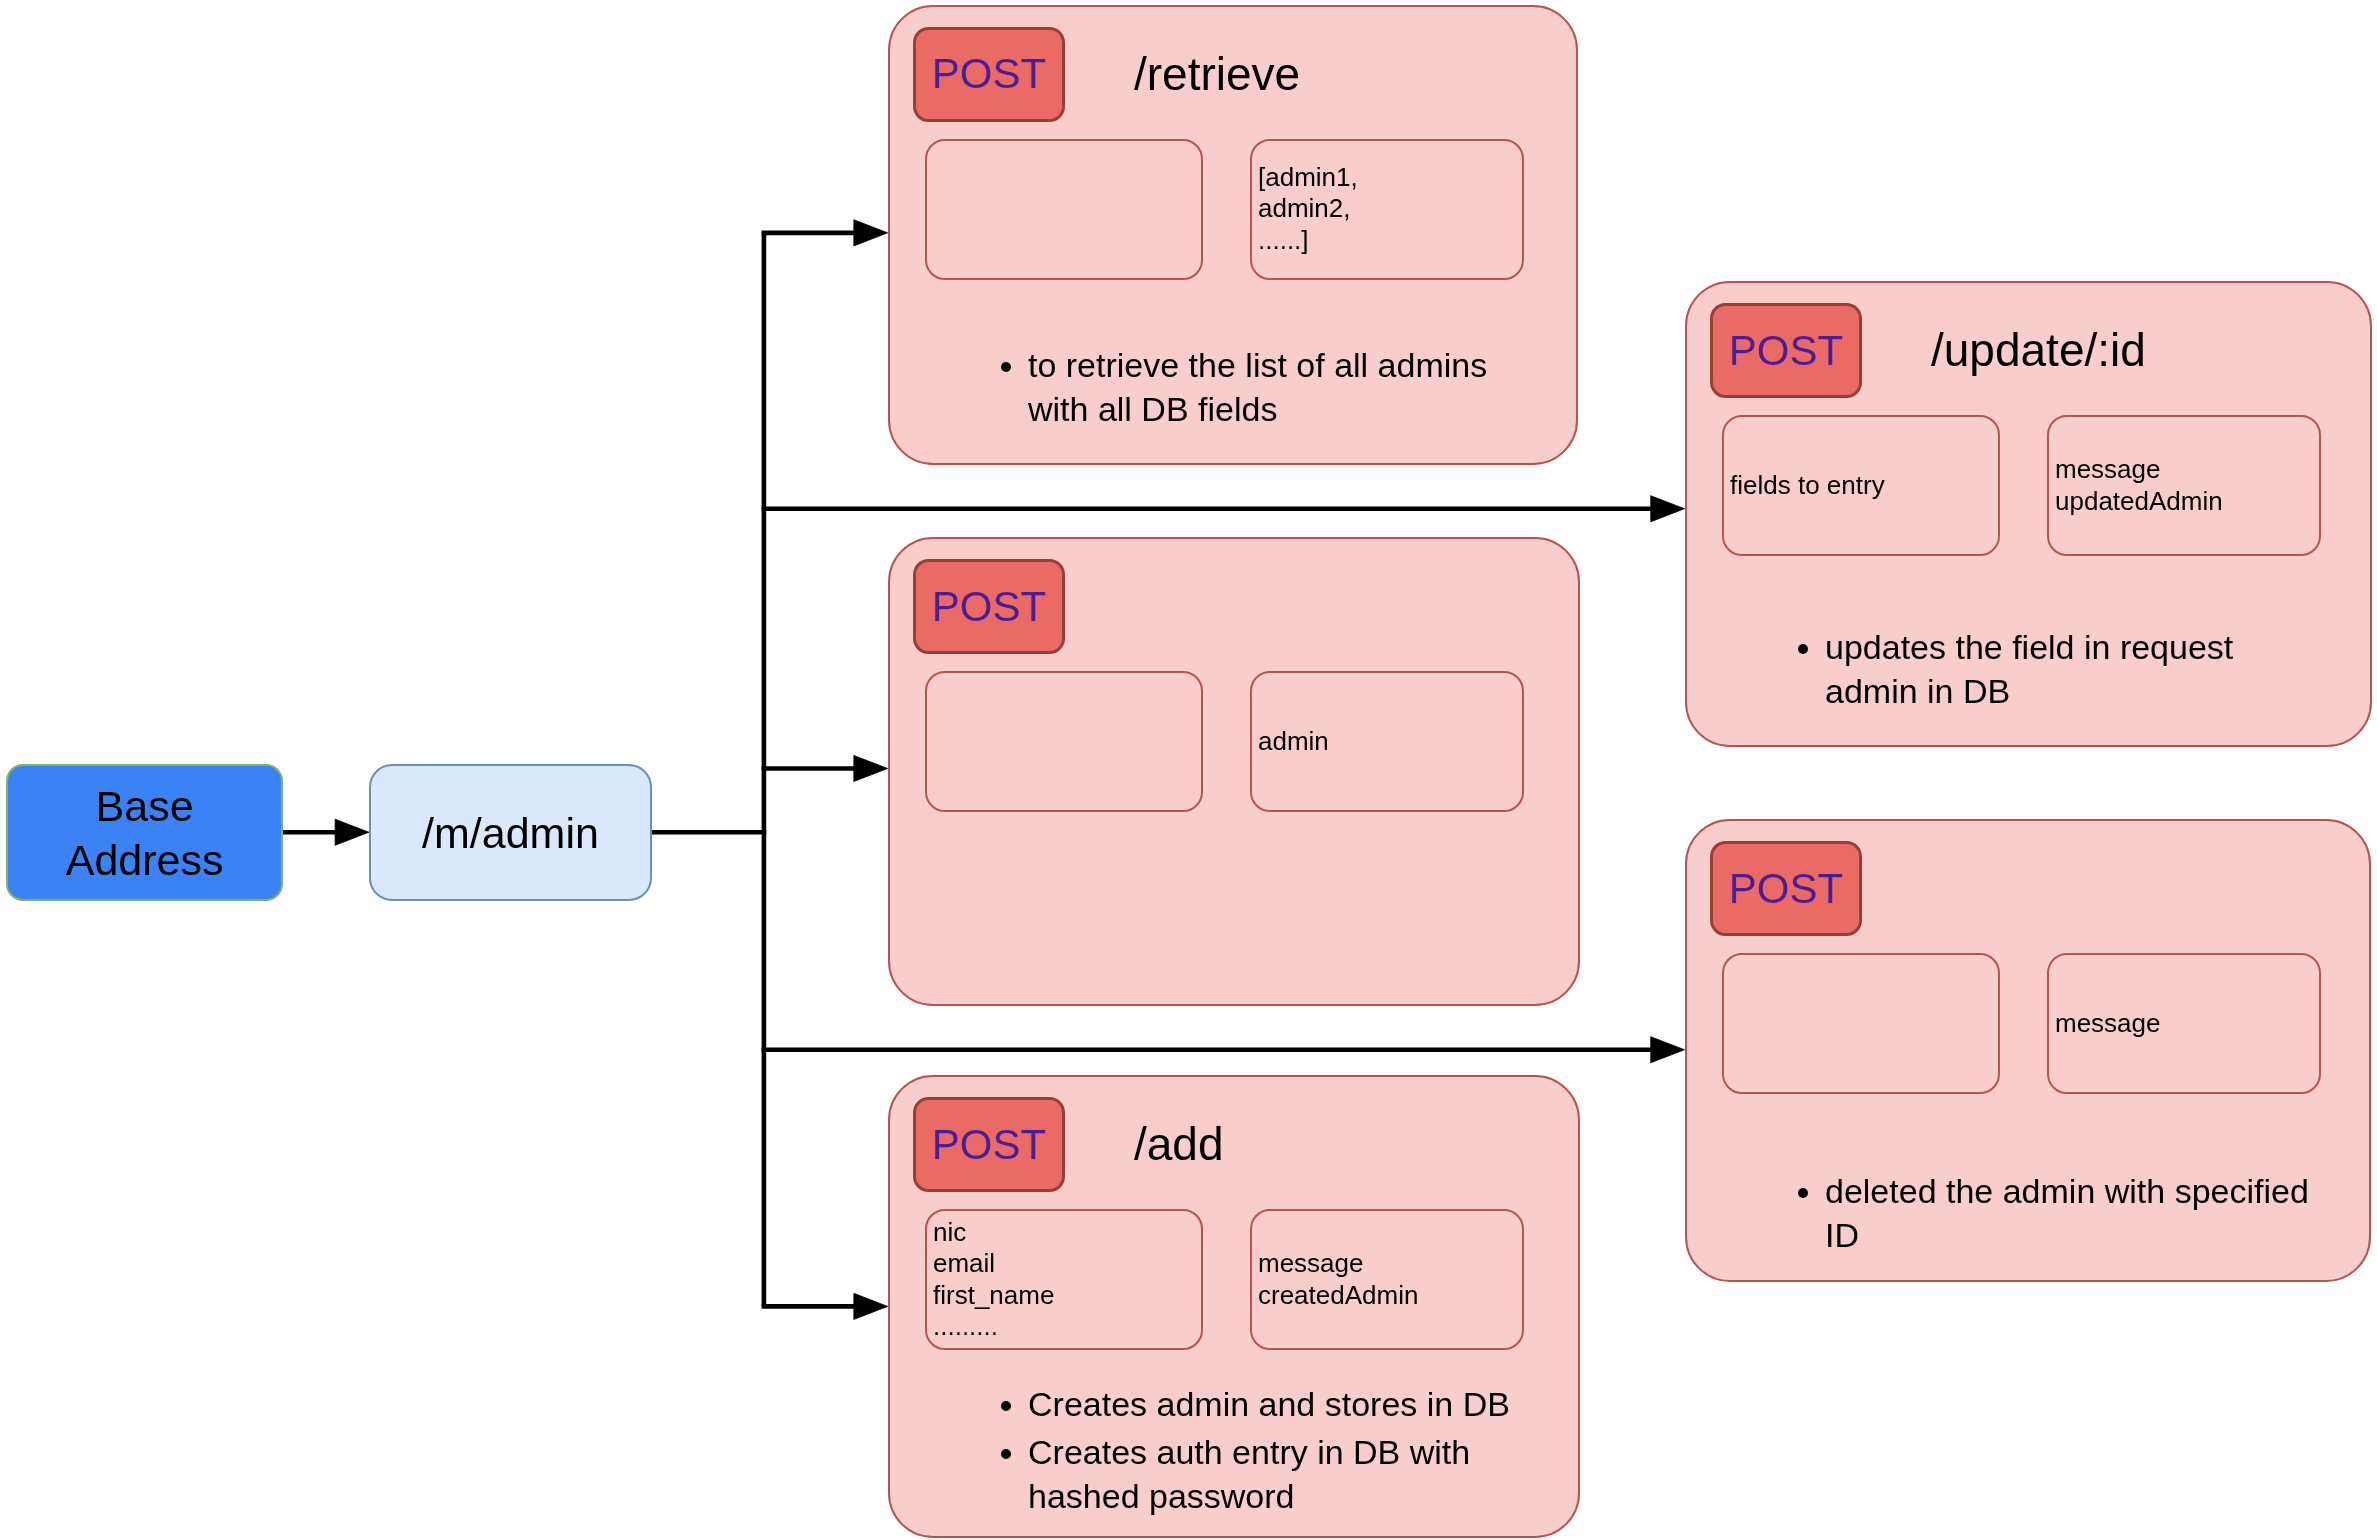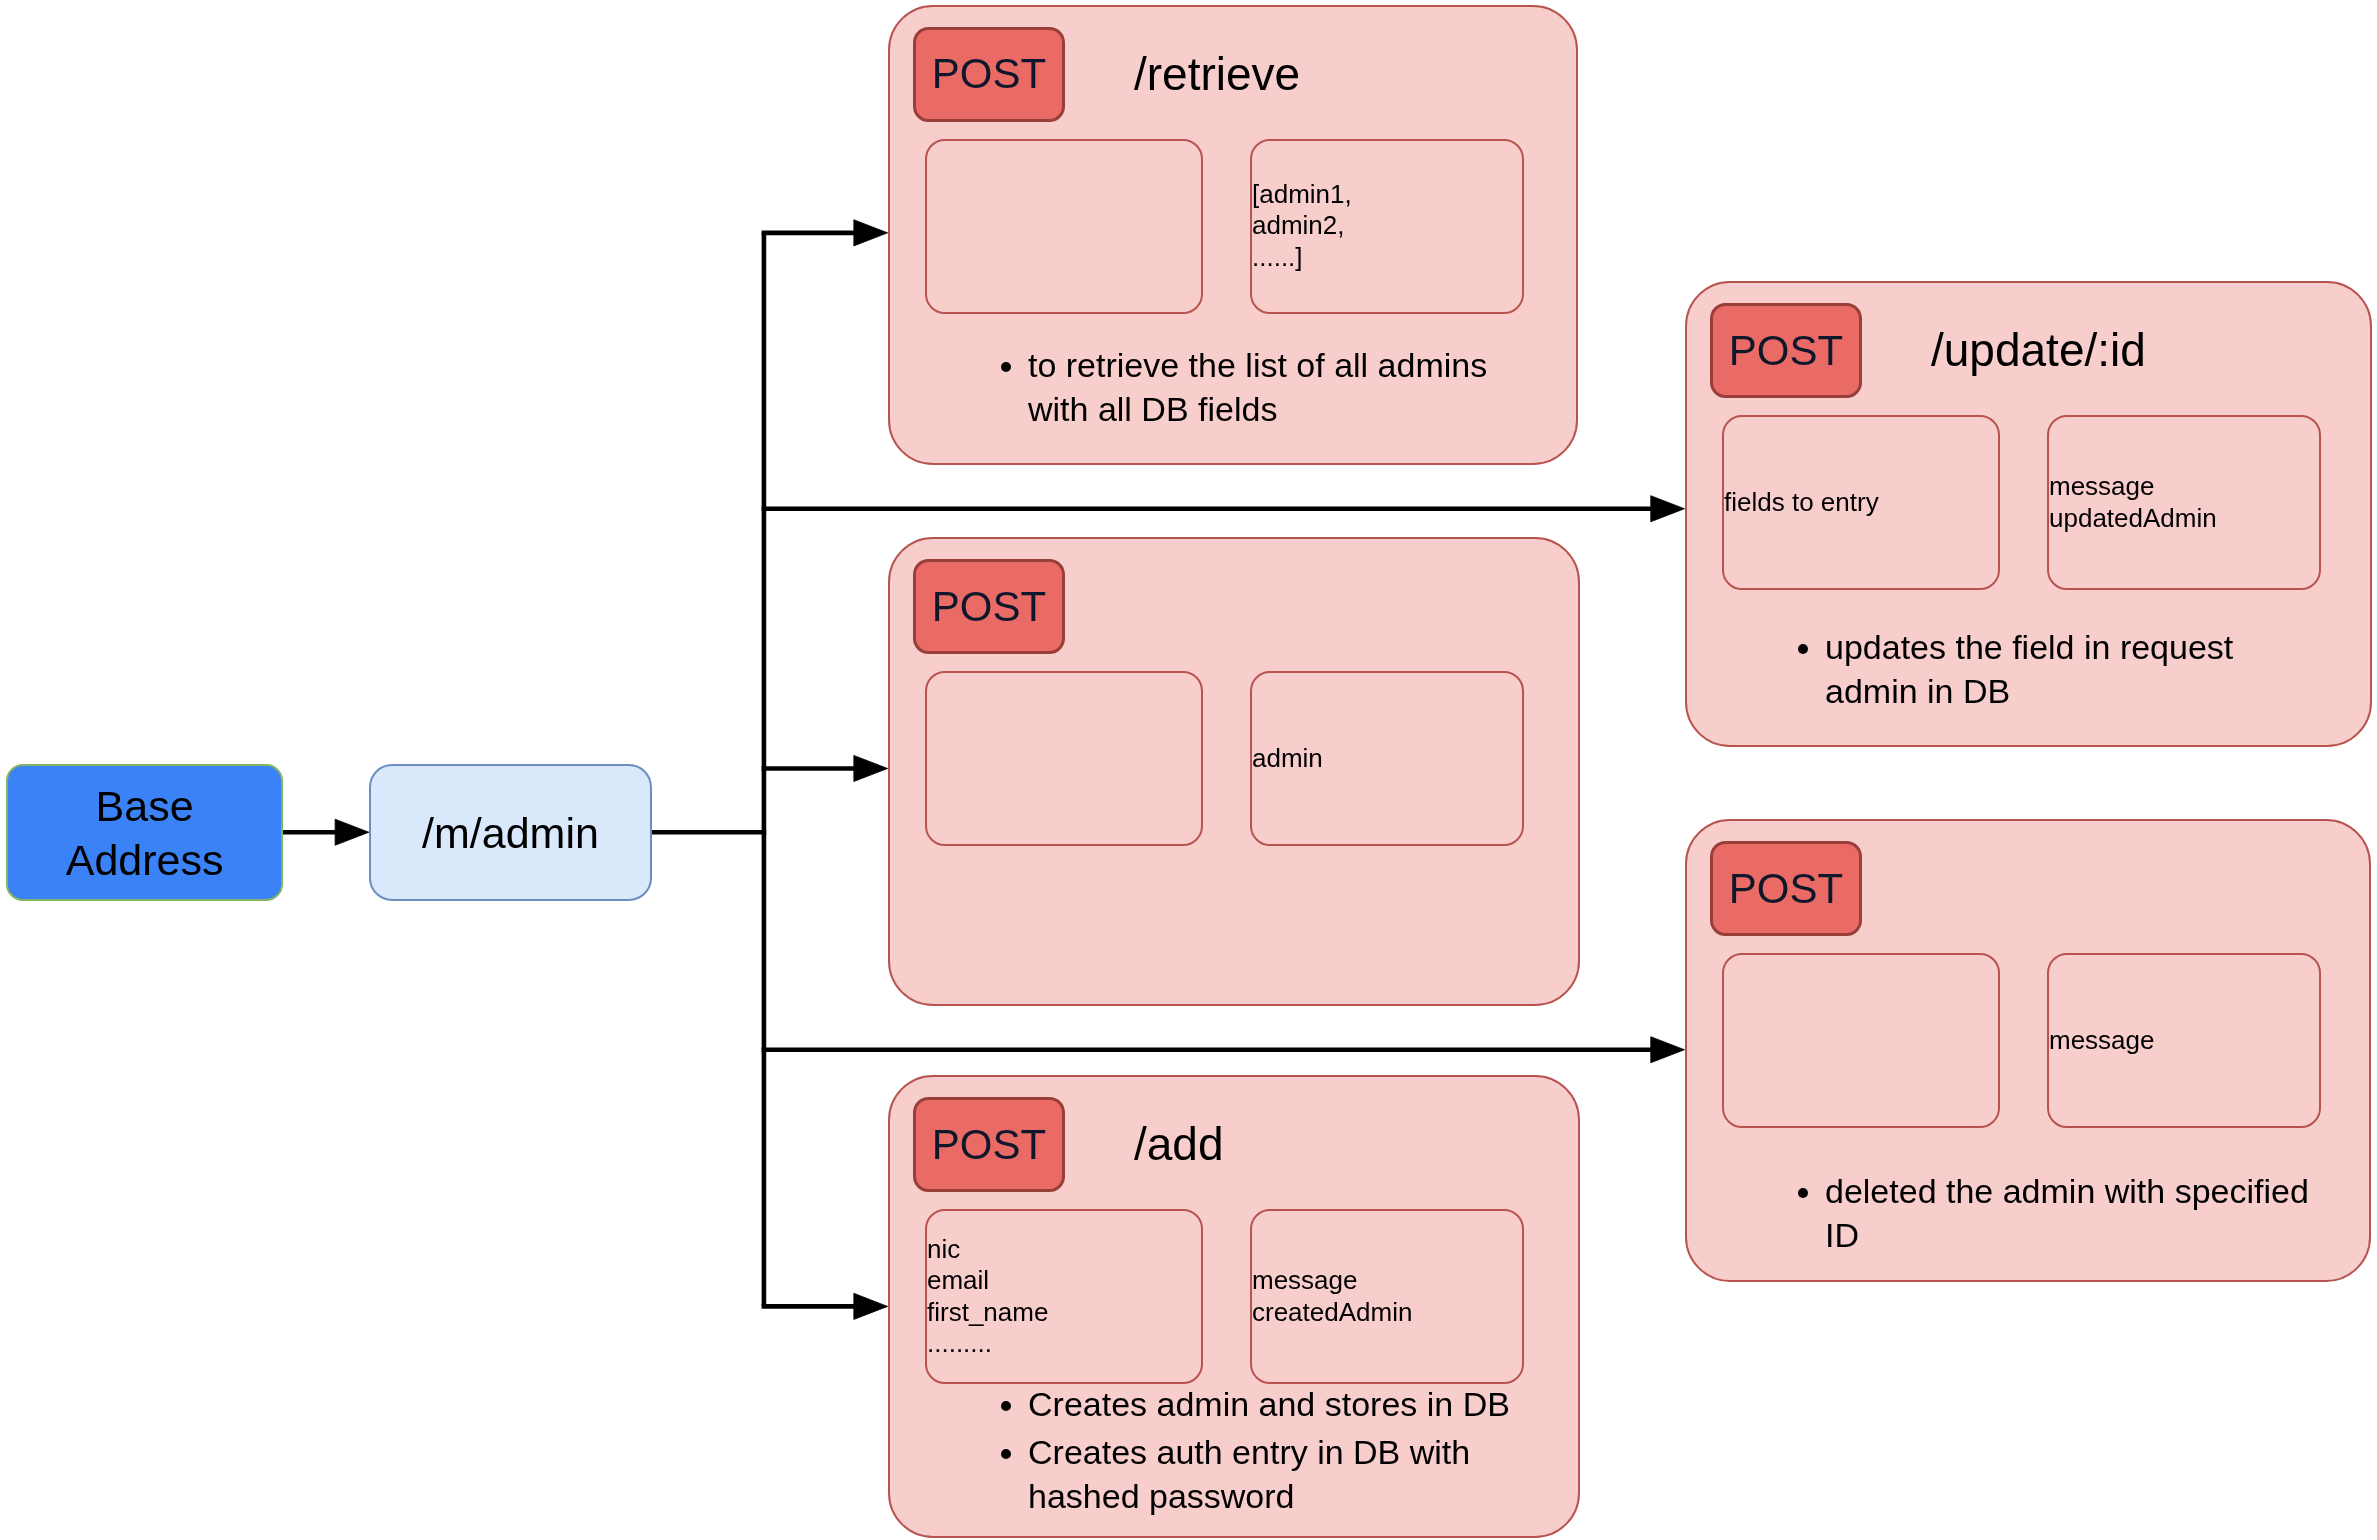--- a/index.html
+++ b/index.html
@@ -73,46 +73,46 @@
   .badge {
     position: absolute;
     left: 23px;
     top: 20px;
     width: 152px;
     height: 95px;
     box-sizing: border-box;
     background: #ea6b66;
     border: 3.1px solid #983f39;
     border-radius: 15.4px;
-    color: #0f172a;
+    color: #4c1d95;
     font-size: 42px;
     display: flex;
     align-items: center;
     justify-content: center;
   }
   .card-title {
     position: absolute;
     left: 244px;
     top: 20px;
     height: 95px;
     line-height: 95px;
     font-size: 46px;
     white-space: nowrap;
   }
   .box {
     position: absolute;
     top: 132px;
-    height: 175px;
+    height: 141px;
     box-sizing: border-box;
     background: #f8cecc;
     border: 2.3px solid #b85450;
     border-radius: 20px;
     display: flex;
     align-items: center;
-    padding: 0 0;
+    padding: 0 6px;
   }
   .box-request  { left: 35px;  width: 278px; }
   .box-response { left: 360px; width: 274px; }
   .box-text {
     font-size: 26px;
     line-height: 31.5px;
     white-space: pre-line;
   }
   .bullets {
     position: absolute;

